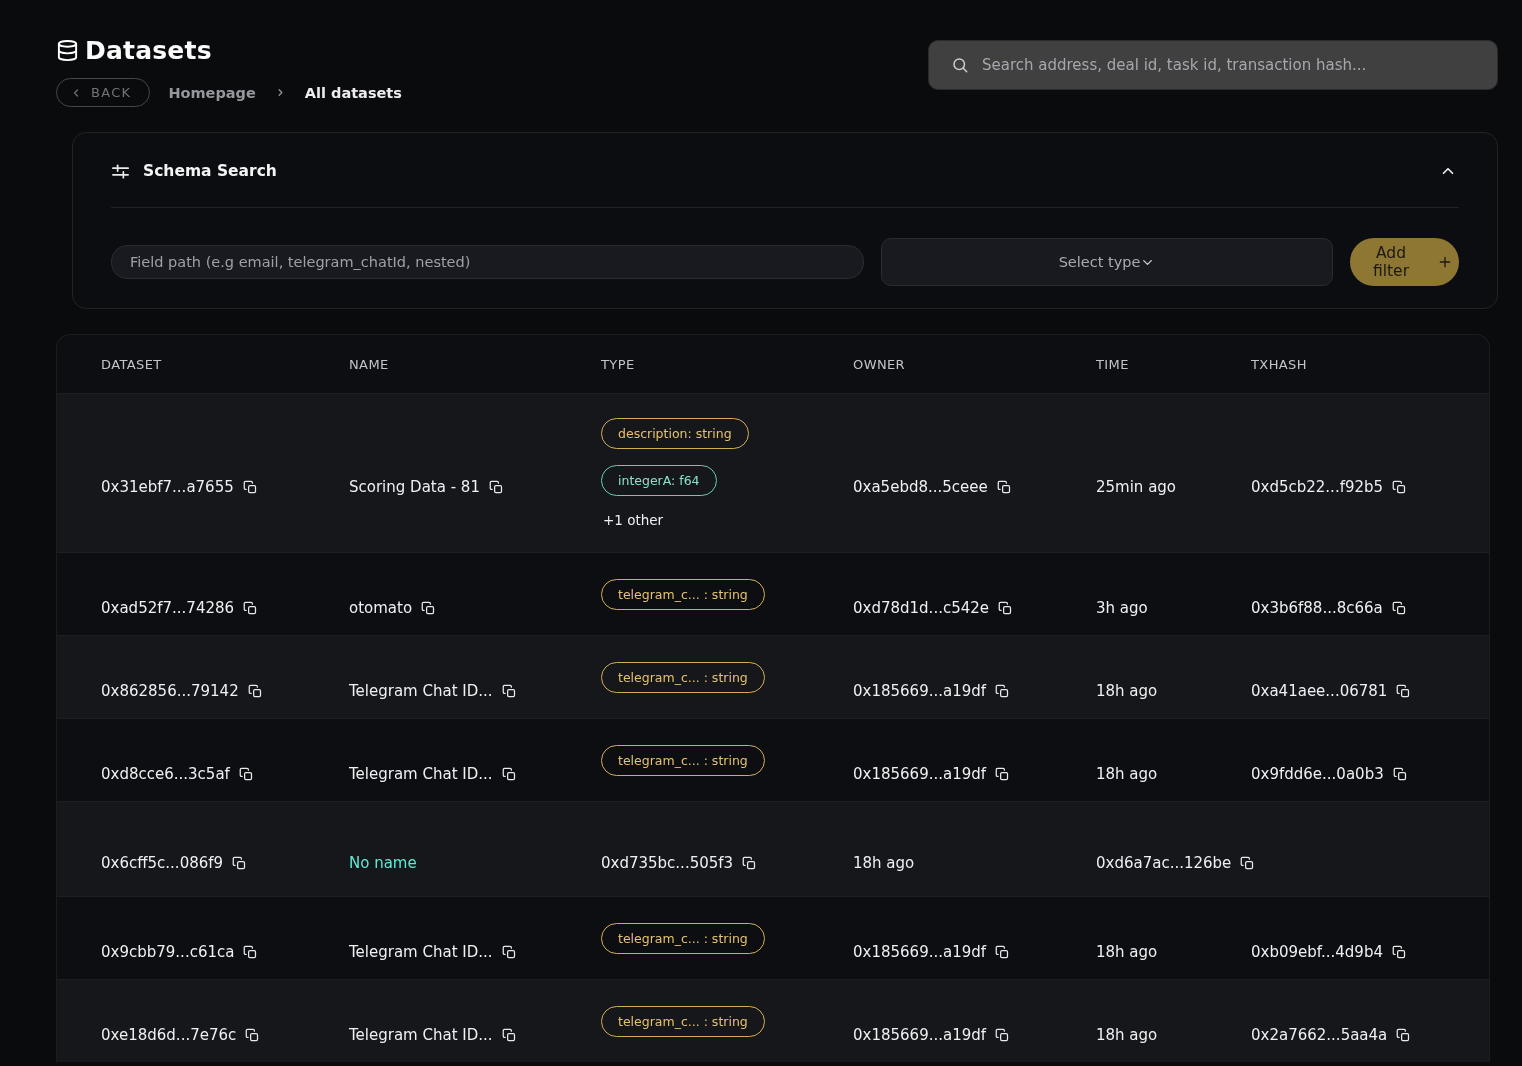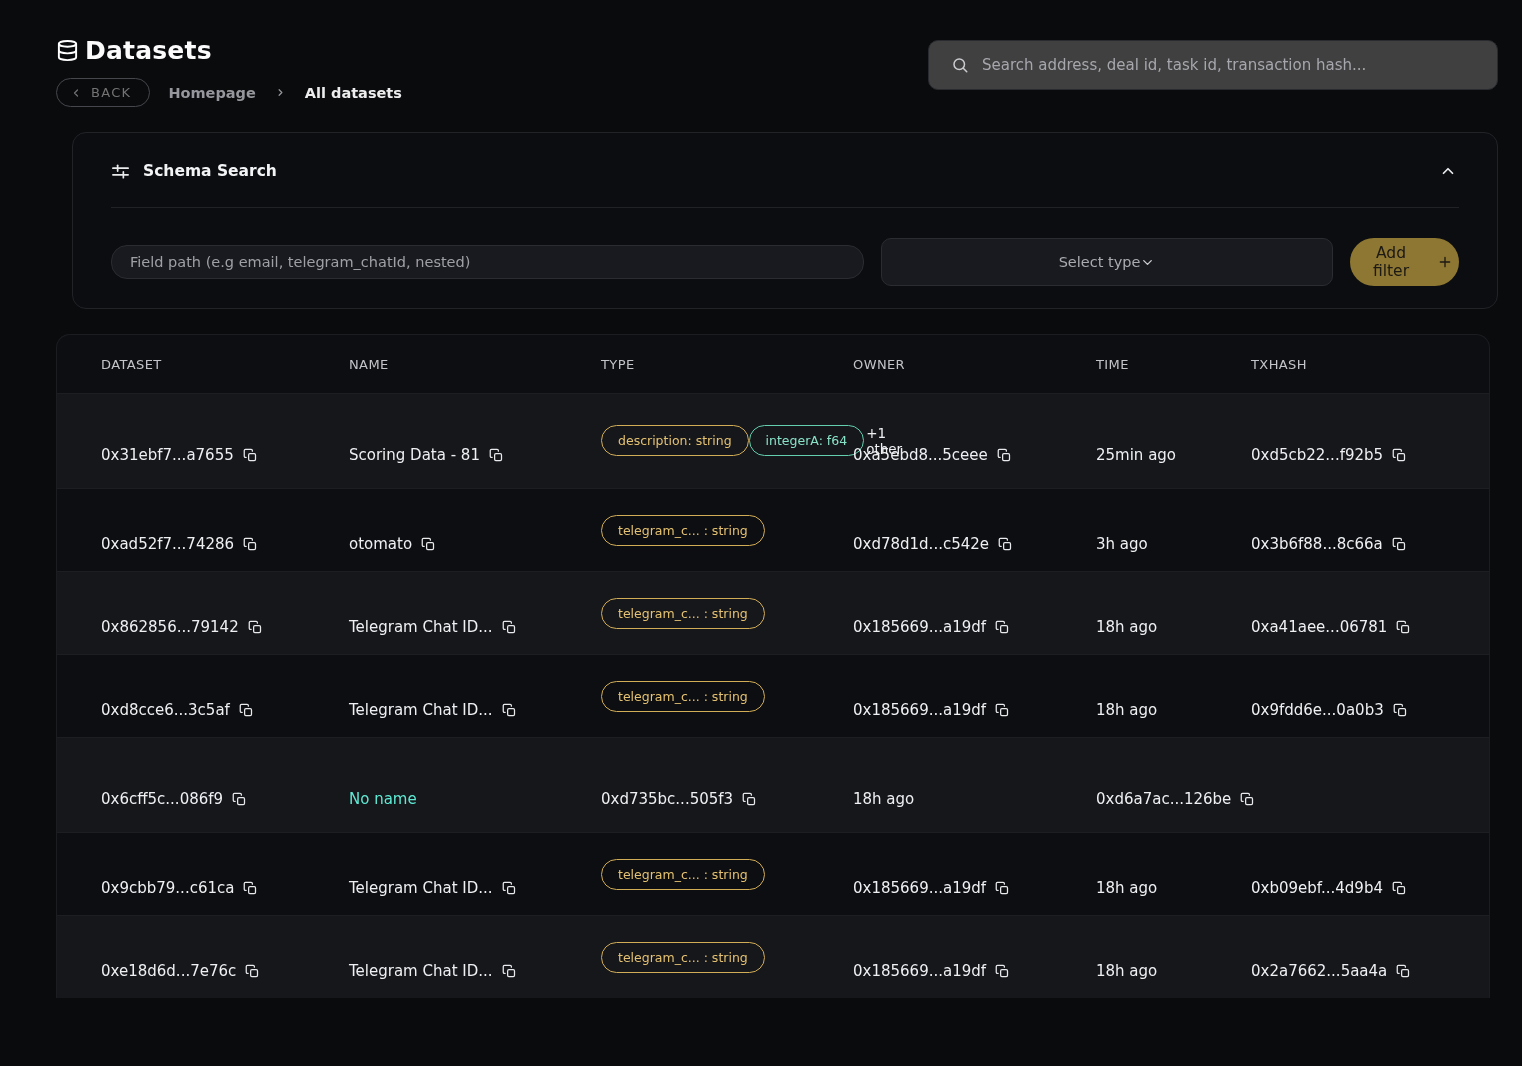--- a/index.html
+++ b/index.html
@@ -91,21 +91,21 @@
   .trow { min-height:83px; border-top:1px solid #1d1e22; font-size:15px; }
   .tbody .trow:nth-child(odd) { background:#16171b; }
   .trow.tall { padding-top:24px; padding-bottom:24px; }
 
   .cell { display:flex; align-items:center; gap:9px; min-width:0;margin-top:28px; }
   .hash { color:#eef0f2; white-space:nowrap; }
   .muted { color:#5eead4; }
   .copy-btn { display:inline-flex; color:#e9eaec; cursor:pointer; flex:0 0 auto; }
   .copy-btn svg { width:15px; height:15px; }
 
-  .type-cell { display:flex; flex-direction:row; align-items:flex-start; gap:0; }
+  .type-cell { display:flex; flex-direction:column; align-items:flex-start; gap:16px; }
   .badge {
     display:inline-block; padding:7px 16px; border-radius:999px;
     border:1px solid; font-size:12.5px; white-space:nowrap; background:transparent;
   }
   .badge-gold { color:#e5c271; border-color:#d2ad57; }
   .badge-teal { color:#89e2c6; border-color:#63cfae; }
   .more-label { font-size:13.5px; color:#eef0f2; padding-left:2px; }
 </style>
 </head>
 <body>

